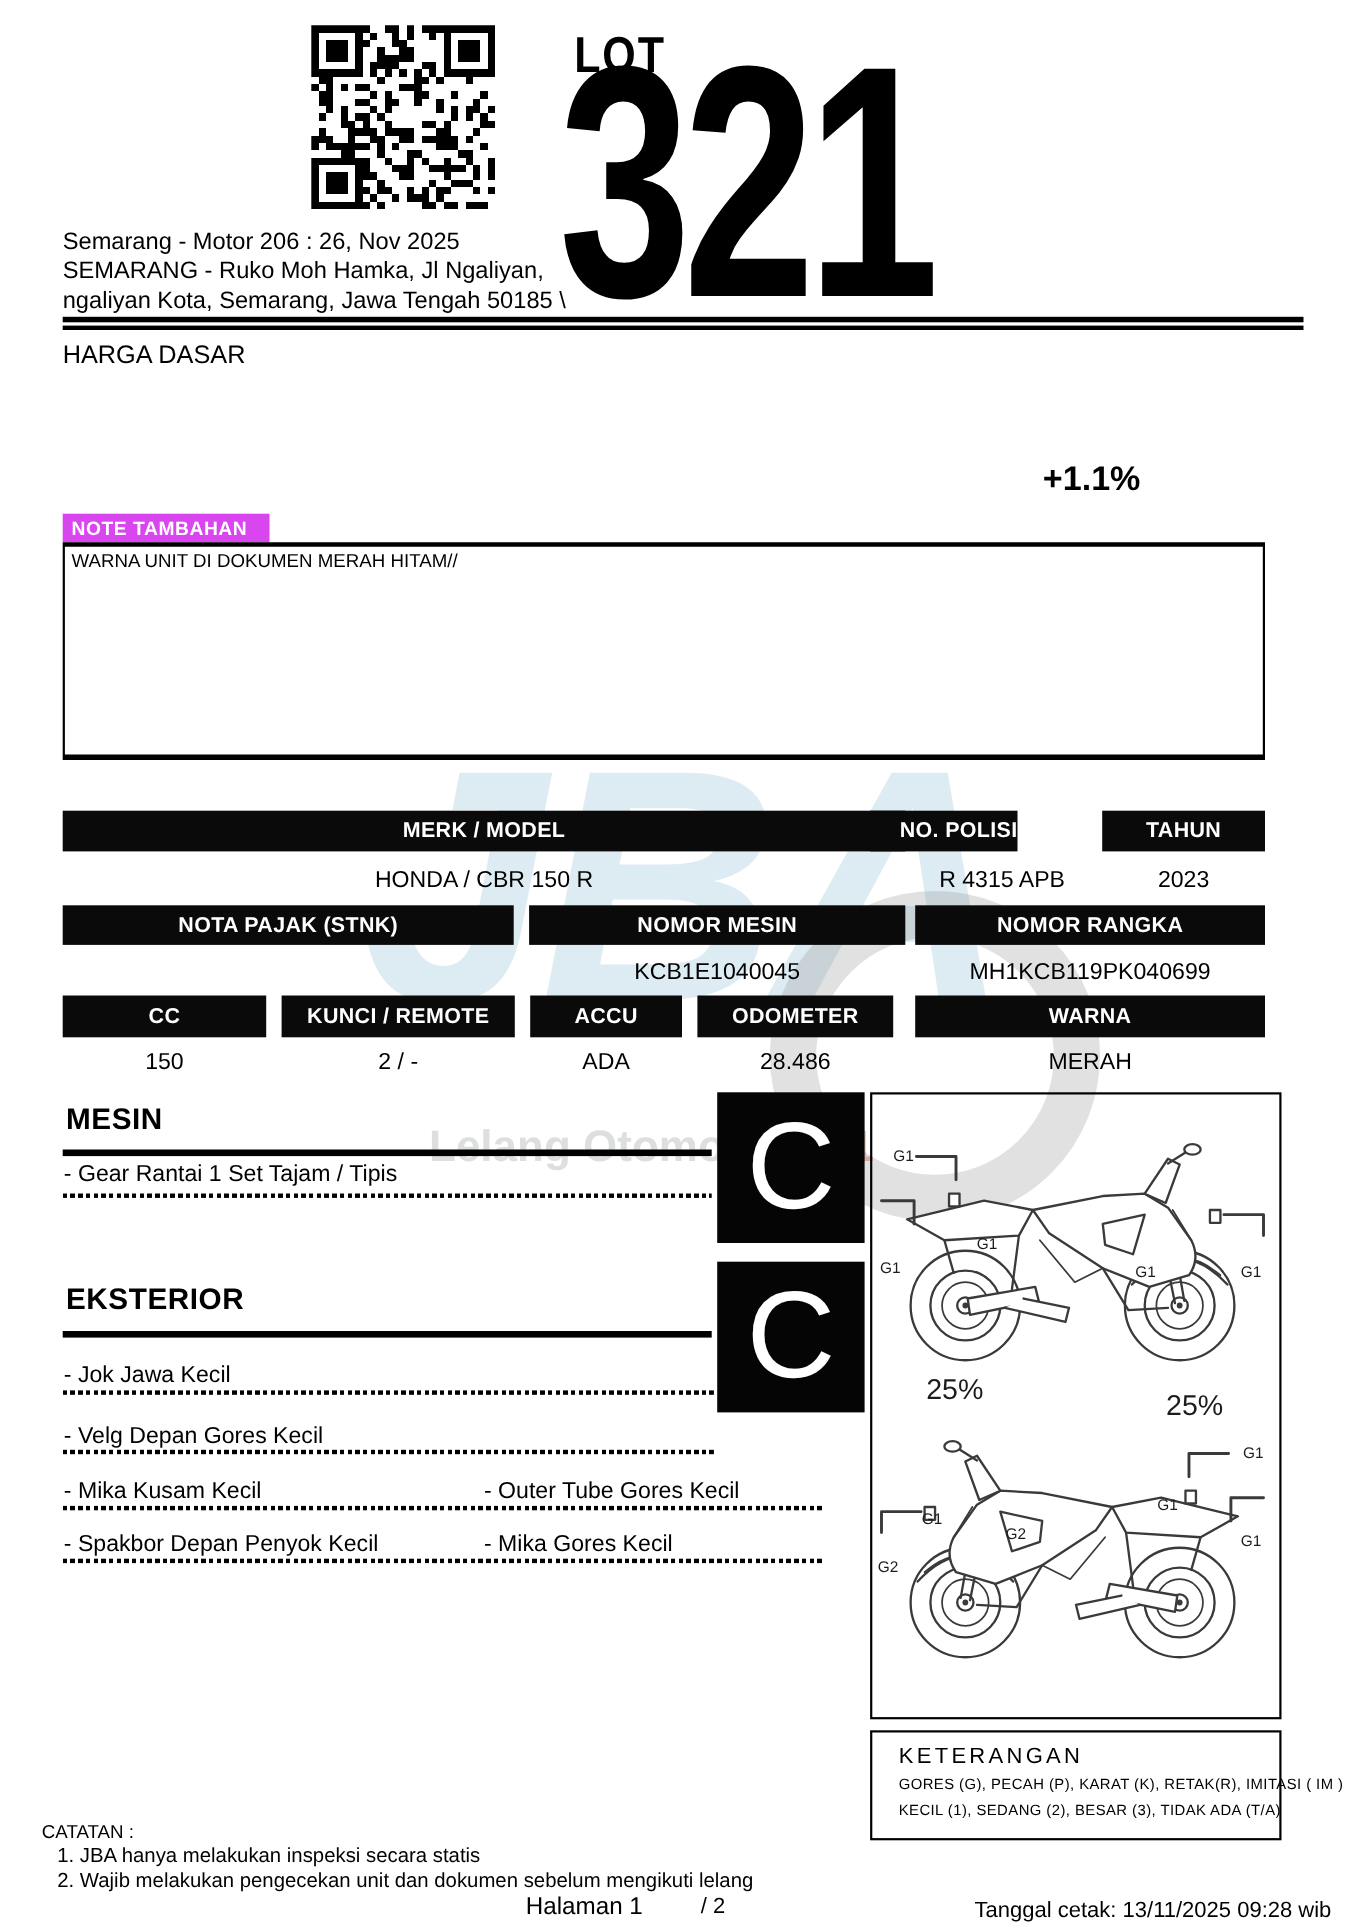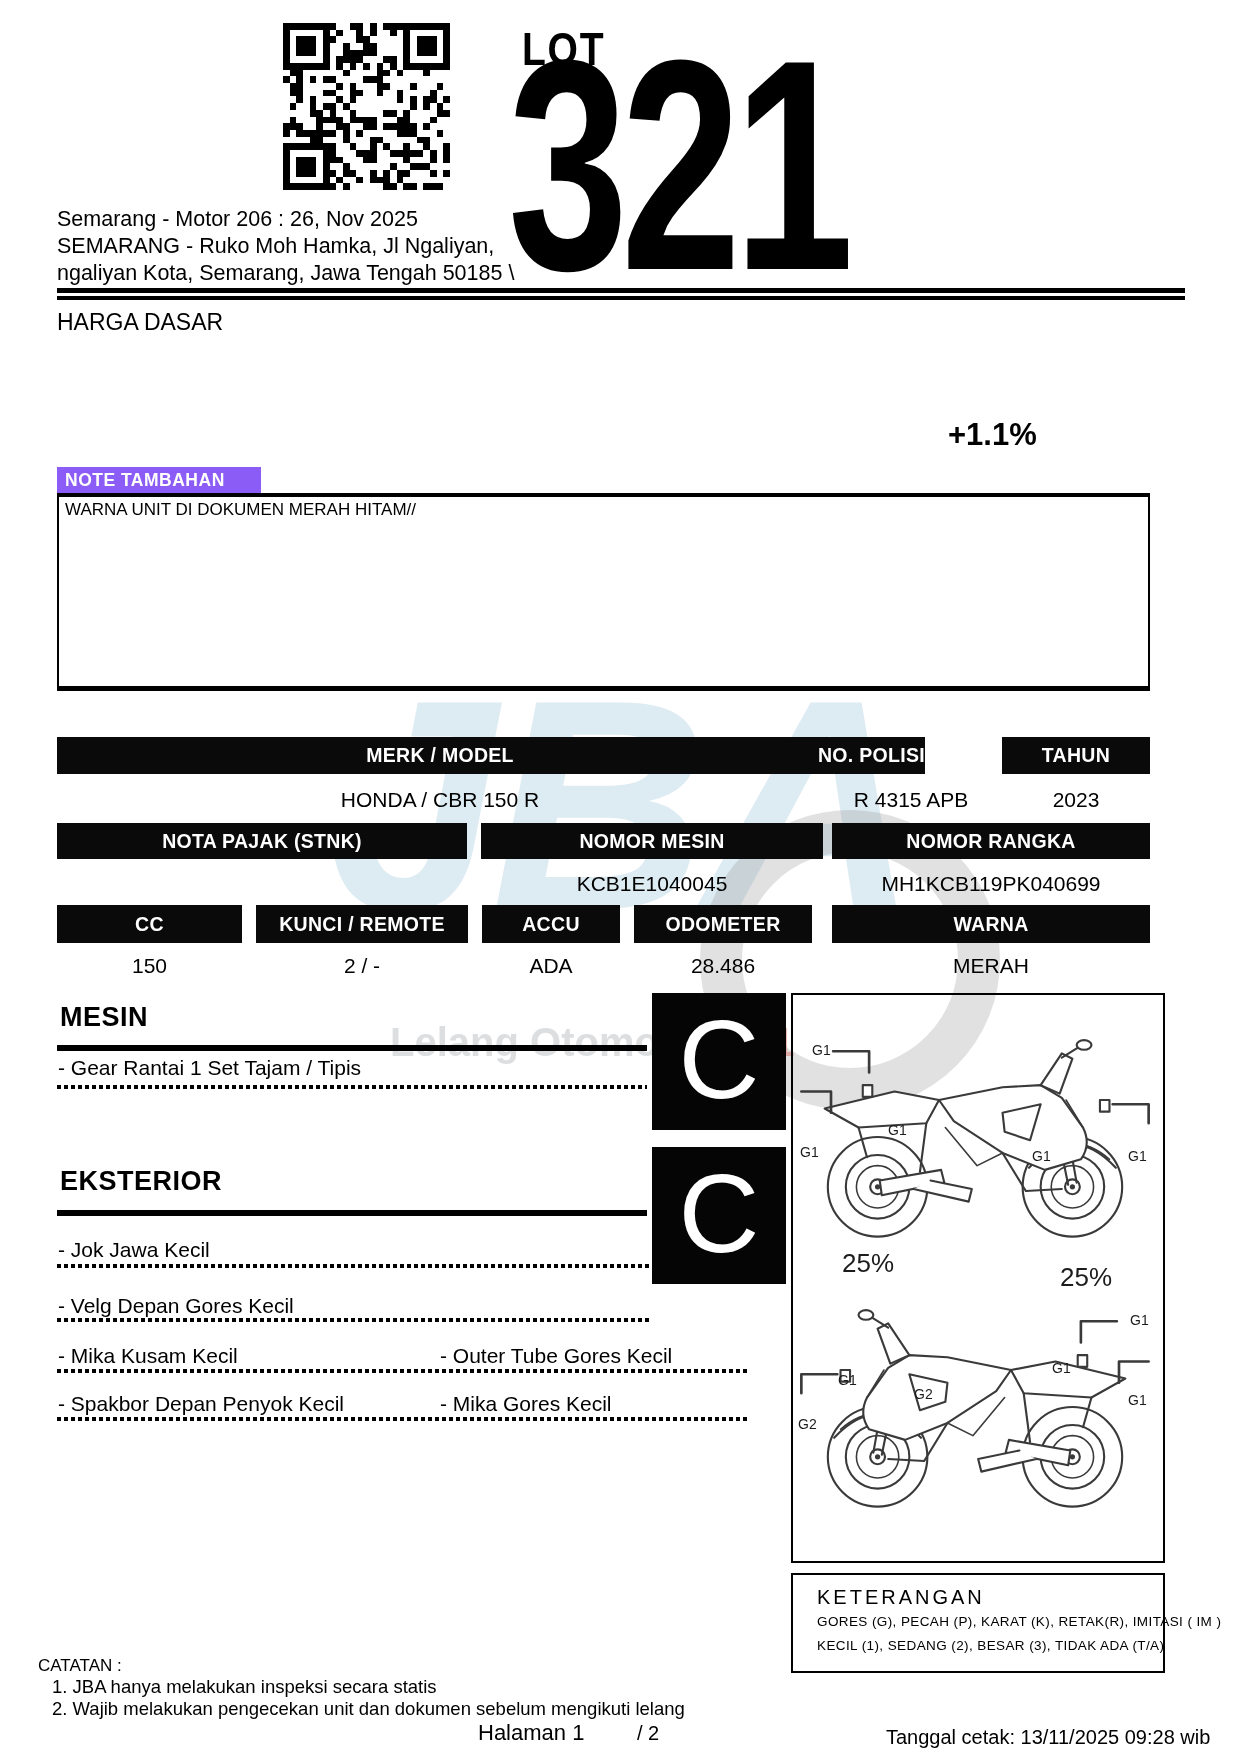--- a/index.html
+++ b/index.html
@@ -17,21 +17,21 @@
   #qr{left:283px;top:23px;width:167px;height:167px;}
   #lot-label{left:522px;top:22px;font-size:46px;font-weight:700;transform:scaleX(.85);transform-origin:left top;letter-spacing:2px;}
   #lot-number{left:508px;top:48px;font-size:300px;font-weight:700;line-height:.78;
               transform:scaleX(.72);transform-origin:left top;letter-spacing:-10px;}
   #addr{left:57px;top:206px;font-size:21.5px;line-height:27px;}
   #divider{left:57px;top:288px;width:1128px;height:12px;border-top:5px solid #000;border-bottom:4px solid #000;box-sizing:border-box;}
   #harga-label{left:57px;top:309px;font-size:23px;}
   #harga-value{left:50px;top:338px;font-size:145px;font-weight:700;line-height:.9;}
   #pct-change{left:948px;top:417px;font-size:31px;font-weight:700;}
   
-  #note-tab{left:57px;top:467px;width:204px;height:26px;background:#8b5cf6;color:#fff;
+  #note-tab{left:57px;top:467px;width:188px;height:26px;background:#d946ef;color:#fff;
             font-size:17.5px;font-weight:700;line-height:26px;padding-left:8px;letter-spacing:.5px;box-sizing:border-box;}
   #note-box{left:57px;top:493px;width:1093px;height:198px;border:2px solid #000;
             border-top-width:4px;border-bottom-width:5px;box-sizing:border-box;}
   #note-text{left:65px;top:500px;font-size:17px;}
   
   .hdr{background:#0a0a0a;color:#fff;font-weight:700;text-align:center;font-size:19.5px;letter-spacing:.3px;}
   .h1{top:737px;height:37px;line-height:37px;}
   .h2{top:823px;height:36px;line-height:36px;}
   .h3{top:905px;height:38px;line-height:38px;}
   .val{text-align:center;font-size:21px;}

